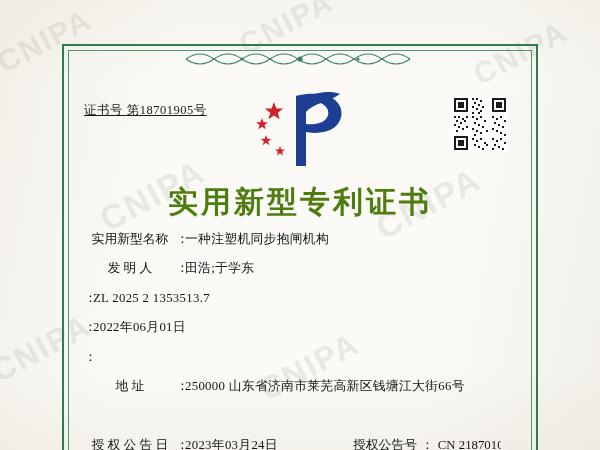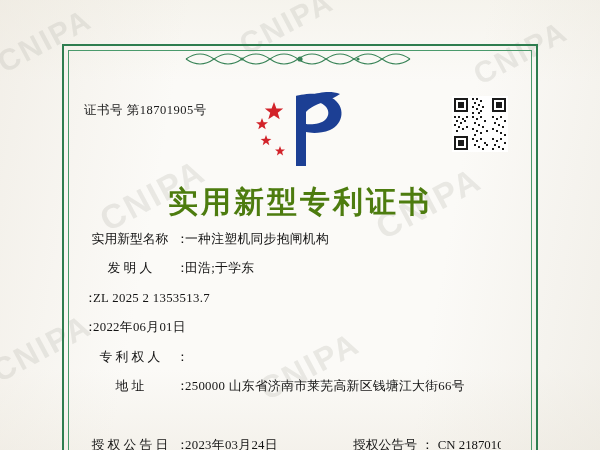--- a/index.html
+++ b/index.html
@@ -103,20 +103,21 @@
   .qr svg { display: block; }
 
   .cert-no {
     position: absolute;
     left: 84px;
     top: 102px;
     font-size: 12.5px;
     color: #1b1b1b;
     letter-spacing: 0.5px;
     font-family: "Liberation Serif", serif;
+    text-decoration: underline;
   }
 
   .doc-title {
     position: absolute;
     left: 0;
     right: 0;
     top: 182px;
     text-align: center;
     font-size: 30px;
     font-weight: bold;
@@ -330,21 +331,20 @@
       <span class="field-colon">：</span>
       <span class="field-value">ZL 2025 2 1353513.7</span>
     </div>
 
     <div class="field-row">
       <span class="field-colon">：</span>
       <span class="field-value">2022年06月01日</span>
     </div>
 
     <div class="field-row">
-      <span class="field-label plain">专 利 权 人</span>
       <span class="field-colon">：</span>
     </div>
 
     <div class="field-row">
       <span class="field-label plain">地 址</span>
       <span class="field-colon">：</span>
       <span class="field-value">250000 山东省济南市莱芜高新区钱塘江大街66号</span>
     </div>
 
   </div>

